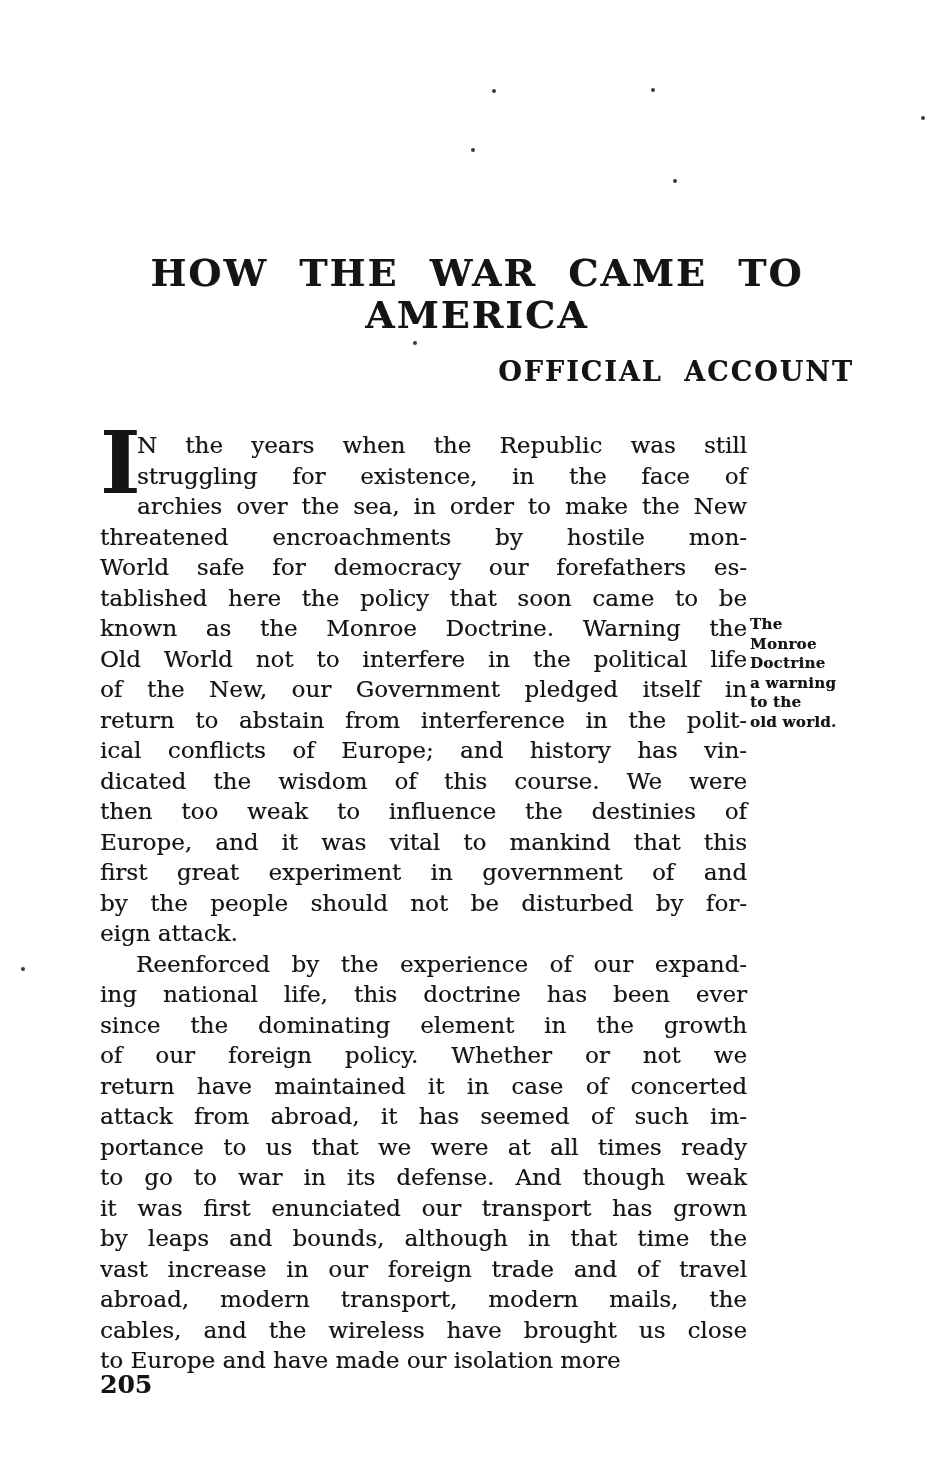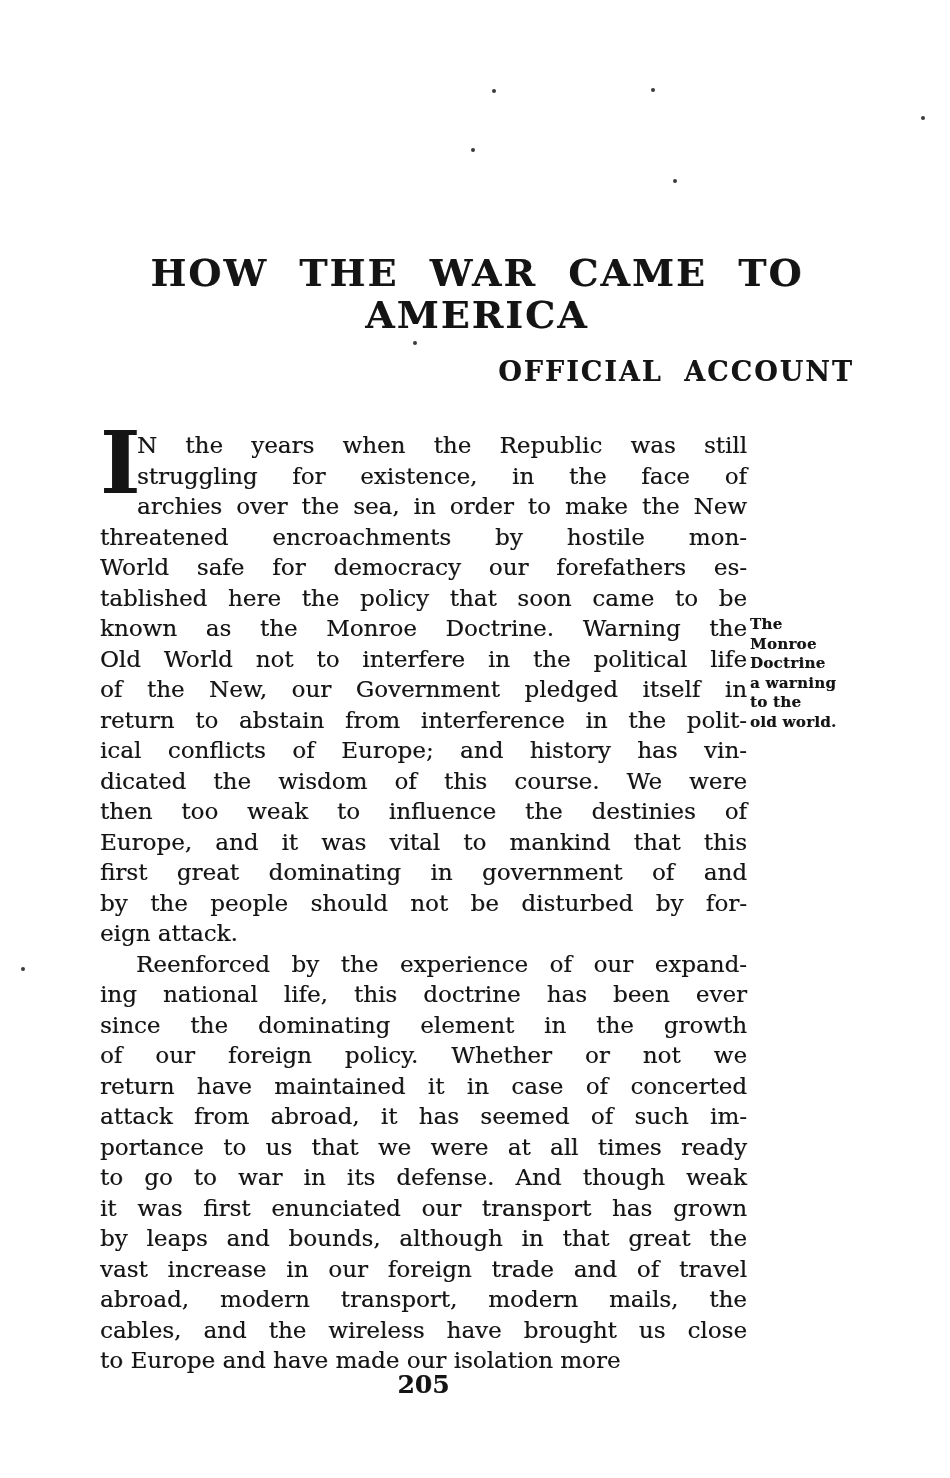--- a/index.html
+++ b/index.html
@@ -71,21 +71,20 @@
     font-size: 15px;
     line-height: 19.5px;
     font-weight: bold;
     letter-spacing: 0.3px;
   }
   .pagenum {
     position: absolute;
     left: 100px;
     top: 1370px;
     width: 647px;
-    text-align: center;
     font-size: 25px;
     font-weight: bold;
   }
   .speck {
     position: absolute;
     width: 4px;
     height: 4px;
     background: #3a3a3a;
     border-radius: 50%;
   }
@@ -111,34 +110,34 @@
     <div class="bl">World safe for democracy our forefathers es-</div>
     <div class="bl">tablished here the policy that soon came to be</div>
     <div class="bl">known as the Monroe Doctrine.  Warning the</div>
     <div class="bl">Old World not to interfere in the political life</div>
     <div class="bl">of the New, our Government pledged itself in</div>
     <div class="bl">return to abstain from interference in the polit-</div>
     <div class="bl">ical conflicts of Europe; and history has vin-</div>
     <div class="bl">dicated the wisdom of this course.  We were</div>
     <div class="bl">then too weak to influence the destinies of</div>
     <div class="bl">Europe, and it was vital to mankind that this</div>
-    <div class="bl">first great dominating in government of and</div>
+    <div class="bl">first great experiment in government of and</div>
     <div class="bl">by the people should not be disturbed by for-</div>
     <div class="bl pend">eign attack.</div>
 
     <div class="bl indent">Reenforced by the experience of our expand-</div>
     <div class="bl">ing national life, this doctrine has been ever</div>
     <div class="bl">since the dominating element in the growth</div>
     <div class="bl">of our foreign policy.  Whether or not we</div>
     <div class="bl">return have maintained it in case of concerted</div>
     <div class="bl">attack from abroad, it has seemed of such im-</div>
     <div class="bl">portance to us that we were at all times ready</div>
     <div class="bl">to go to war in its defense.  And though weak</div>
     <div class="bl">it was first enunciated our transport has grown</div>
-    <div class="bl">by leaps and bounds, although in that great the</div>
+    <div class="bl">by leaps and bounds, although in that time the</div>
     <div class="bl">vast increase in our foreign trade and of travel</div>
     <div class="bl">abroad, modern transport, modern mails, the</div>
     <div class="bl">cables, and the wireless have brought us close</div>
     <div class="bl pend">to Europe and have made our isolation more</div>
   </div>
 
   <div class="sidenote">
     <div>The</div>
     <div>Monroe</div>
     <div>Doctrine</div>

